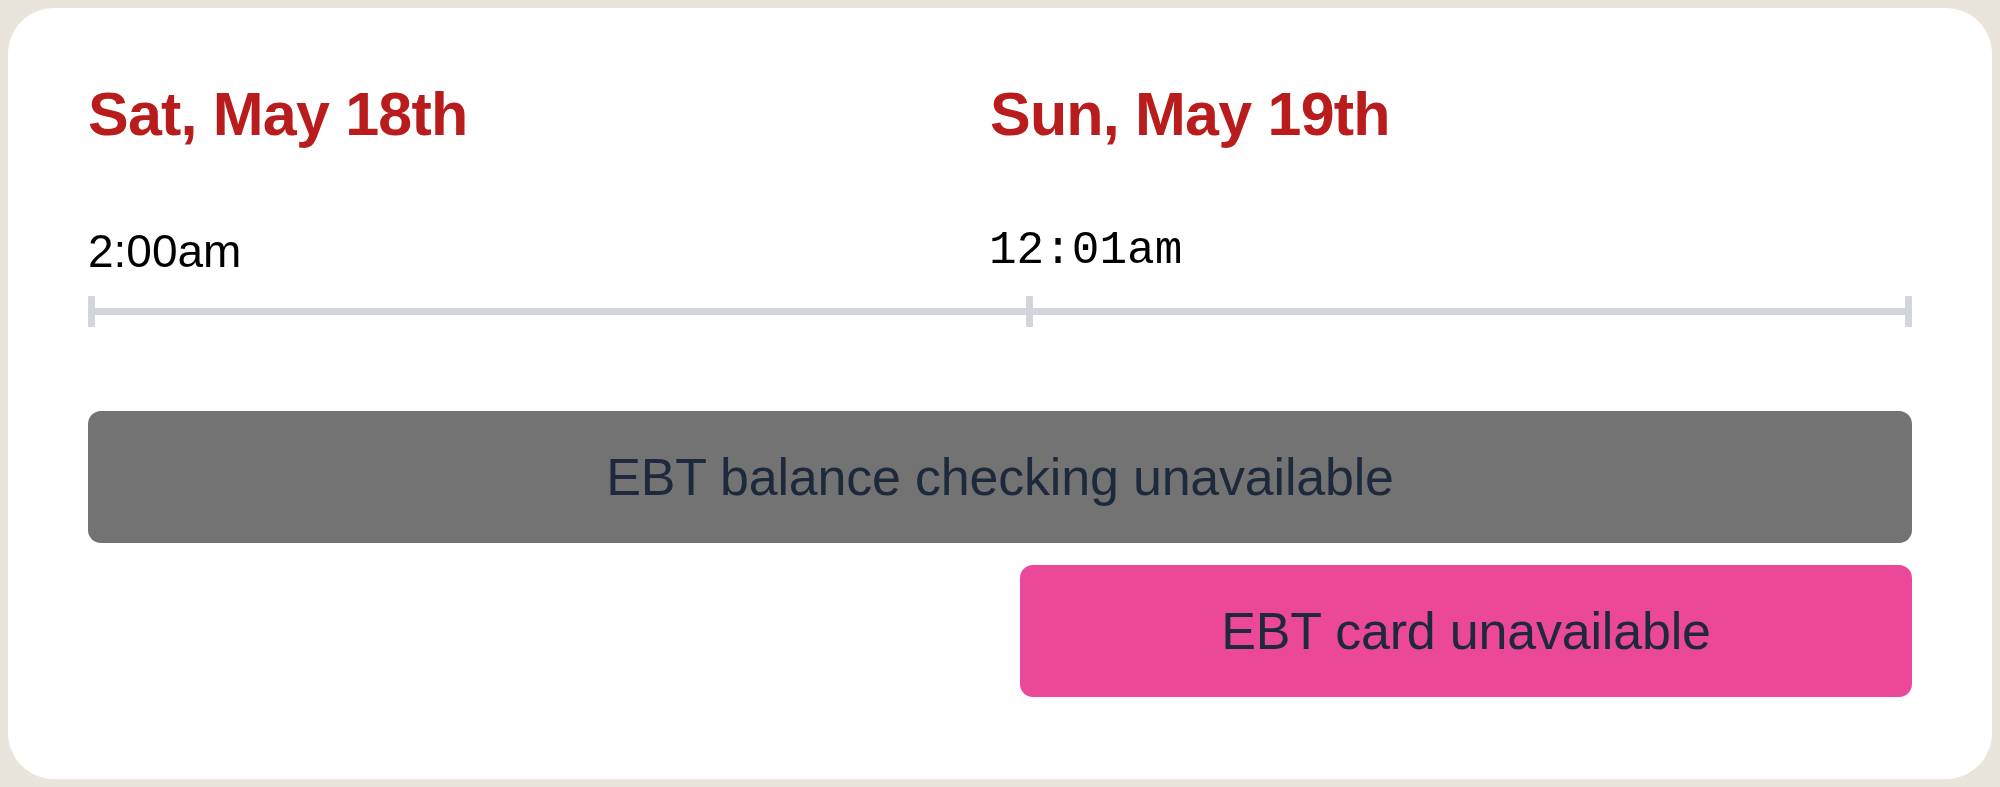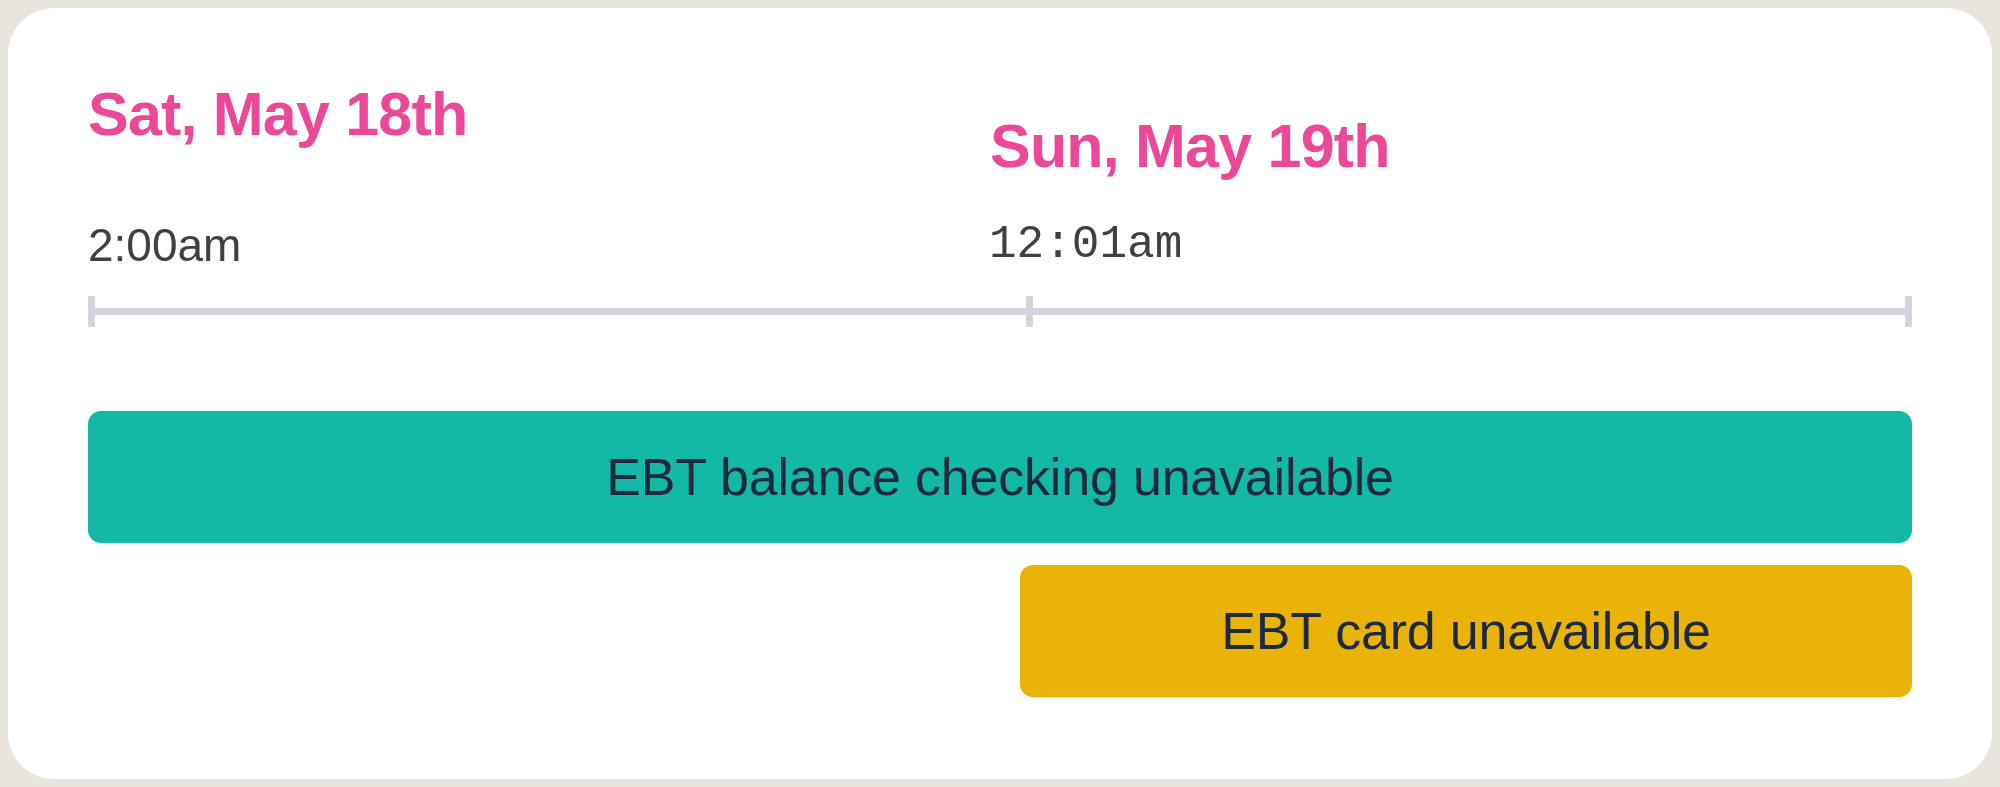--- a/index.html
+++ b/index.html
@@ -31,44 +31,44 @@
     position: absolute;
     left: 0;
     top: 0;
     width: 100%;
     height: 100%;
   }
   .day-heading {
     position: absolute;
     font-size: 61px;
     font-weight: bold;
-    color: #ec4899;
+    color: #b91c1c;
     letter-spacing: -0.8px;
     white-space: nowrap;
     line-height: 1;
   }
   .day-heading.day-0 { left: 80px;  top: 76px; }
-  .day-heading.day-1 { left: 982px; top: 76px; margin-top: 32px; }
+  .day-heading.day-1 { left: 982px; top: 76px; }
 
   
   .time-labels {
     position: absolute;
     left: 0;
     top: 0;
     width: 100%;
     height: 100%;
   }
   .time-label {
     position: absolute;
     font-size: 46px;
     font-weight: normal;
-    color: #404040;
+    color: #000000;
     white-space: nowrap;
     line-height: 1;
-    top: 214px;
+    top: 220px;
   }
   .time-label.tl-0 { left: 80px; }
   .time-label.tl-1 { left: 981px; font-family: Liberation Mono, monospace; }
   .time-label.tl-2 { right: 82px; }
 
   
   .axis {
     position: absolute;
     left: 80px;
     top: 288px;
@@ -117,28 +117,28 @@
     font-size: 52px;
     color: #1e2a3b;
     white-space: nowrap;
     line-height: 1;
     letter-spacing: -0.2px;
   }
   .event-bar.bar-0 {
     left: 0;
     width: 100%;
     top: 403px;
-    background: #14b8a6;
+    background: #737373;
   }
   .event-bar.bar-1 {
     left: 51.1%;
     right: 0;
     width: auto;
     top: 557px;
-    background: #eab308;
+    background: #ec4899;
   }
 </style>
 </head>
 <body>
 
 <div class="timeline-card">
 
   <div class="day-headings">
     <div class="day-heading day-0">Sat, May 18th</div>
     <div class="day-heading day-1">Sun, May 19th</div>

